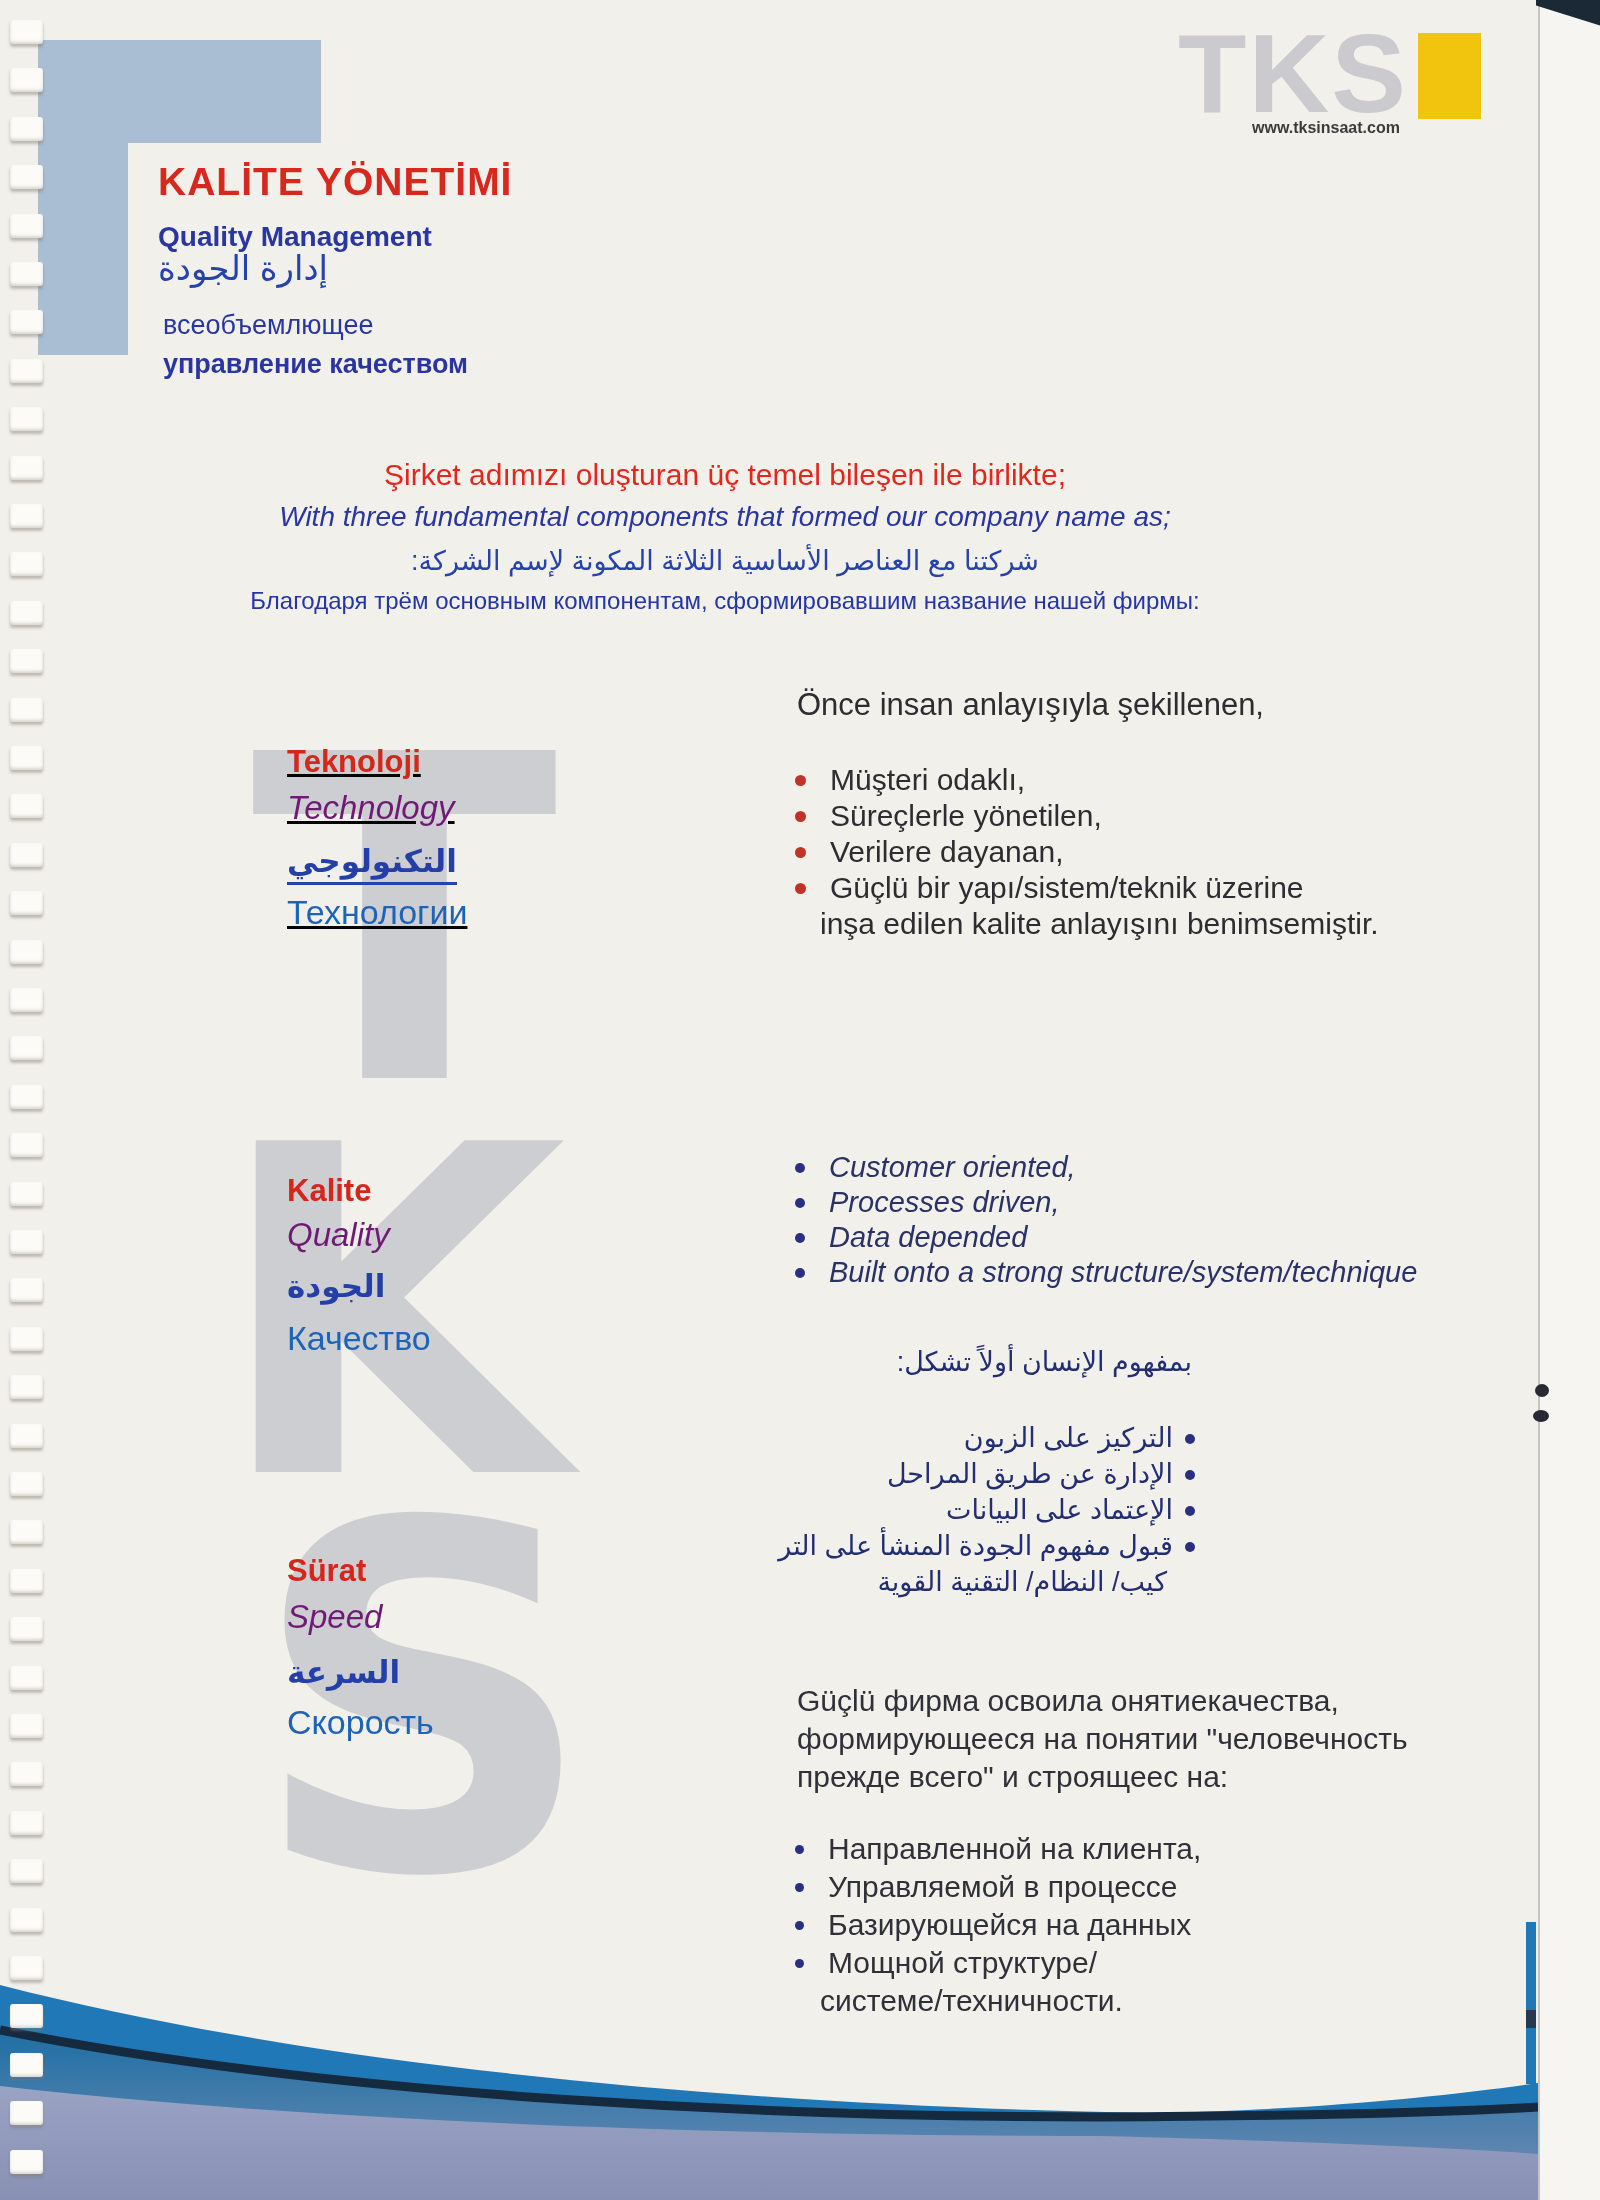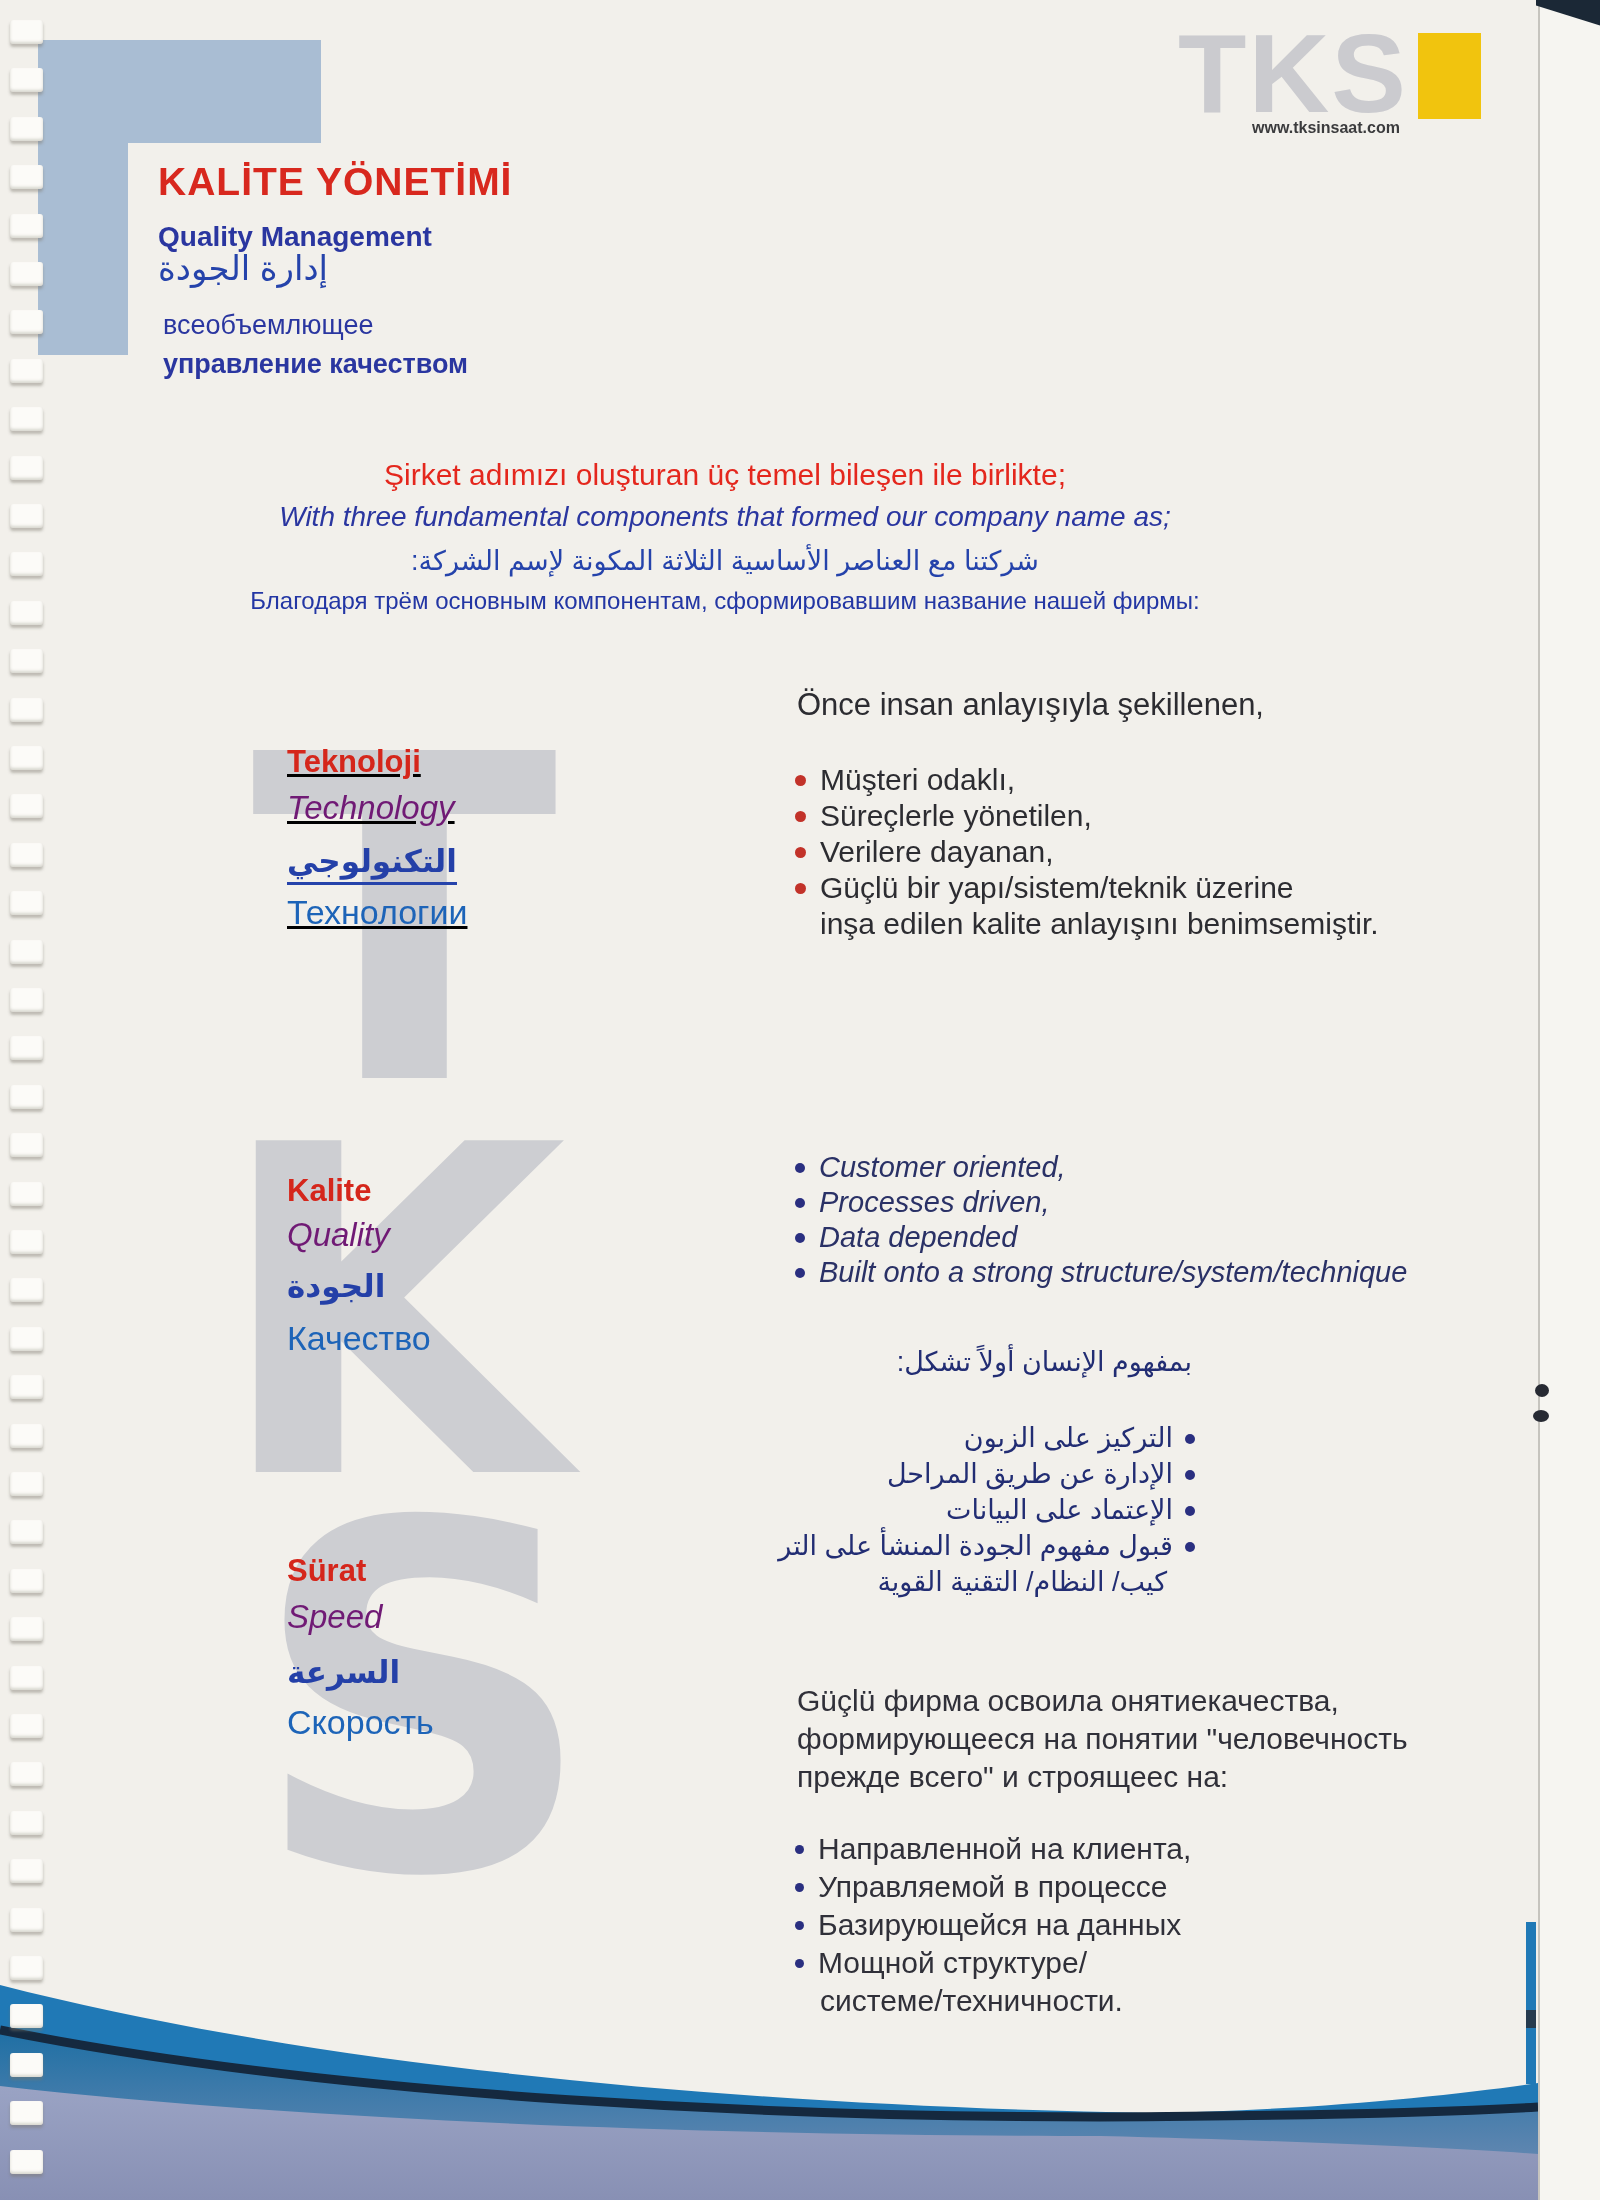--- a/index.html
+++ b/index.html
@@ -57,21 +57,21 @@
   .lbl-tr{font-size:31px;font-weight:bold;color:#d5261b;}
   .lbl-en{font-size:33px;font-style:italic;color:#701a75;}
   .lbl-ar{font-size:31px;font-weight:bold;color:#2440a8;direction:rtl;display:inline-block;}
   .lbl-ar.u{border-bottom:3px solid #2543ab;padding-bottom:2px;}
   .lbl-ru{font-size:34px;color:#1d64b8;}
 
   
   .rc{position:absolute;z-index:2;}
   .rc-tr-head{left:797px;top:687px;font-size:31px;color:#2c2c31;}
   .rc-list{display:flex;flex-direction:column;}
-  .row{display:flex;align-items:flex-start;gap:14px;}
+  .row{display:flex;align-items:flex-start;gap:24px;}
   .dot{flex:0 0 auto;width:11px;height:11px;border-radius:50%;margin-top:13px;}
   .dot.red{background:#c23229;}
   .dot.navy{background:#2a2f80;width:10px;height:10px;}
   .cont{padding-left:25px;}
   .tr-list{left:795px;top:762px;font-size:30px;color:#2c2c31;line-height:36px;}
   .en-head{left:797px;top:1016px;font-size:29px;font-style:italic;color:#2a3166;line-height:37px;}
   .en-list{left:795px;top:1150px;font-size:29px;font-style:italic;color:#2a3166;line-height:35px;}
   .ar-head{left:700px;top:1346px;width:492px;text-align:right;font-size:27px;color:#222d73;direction:rtl;}
   .ar-list{left:600px;top:1420px;width:595px;font-size:27px;color:#222d73;direction:rtl;
            text-align:right;line-height:36px;}

